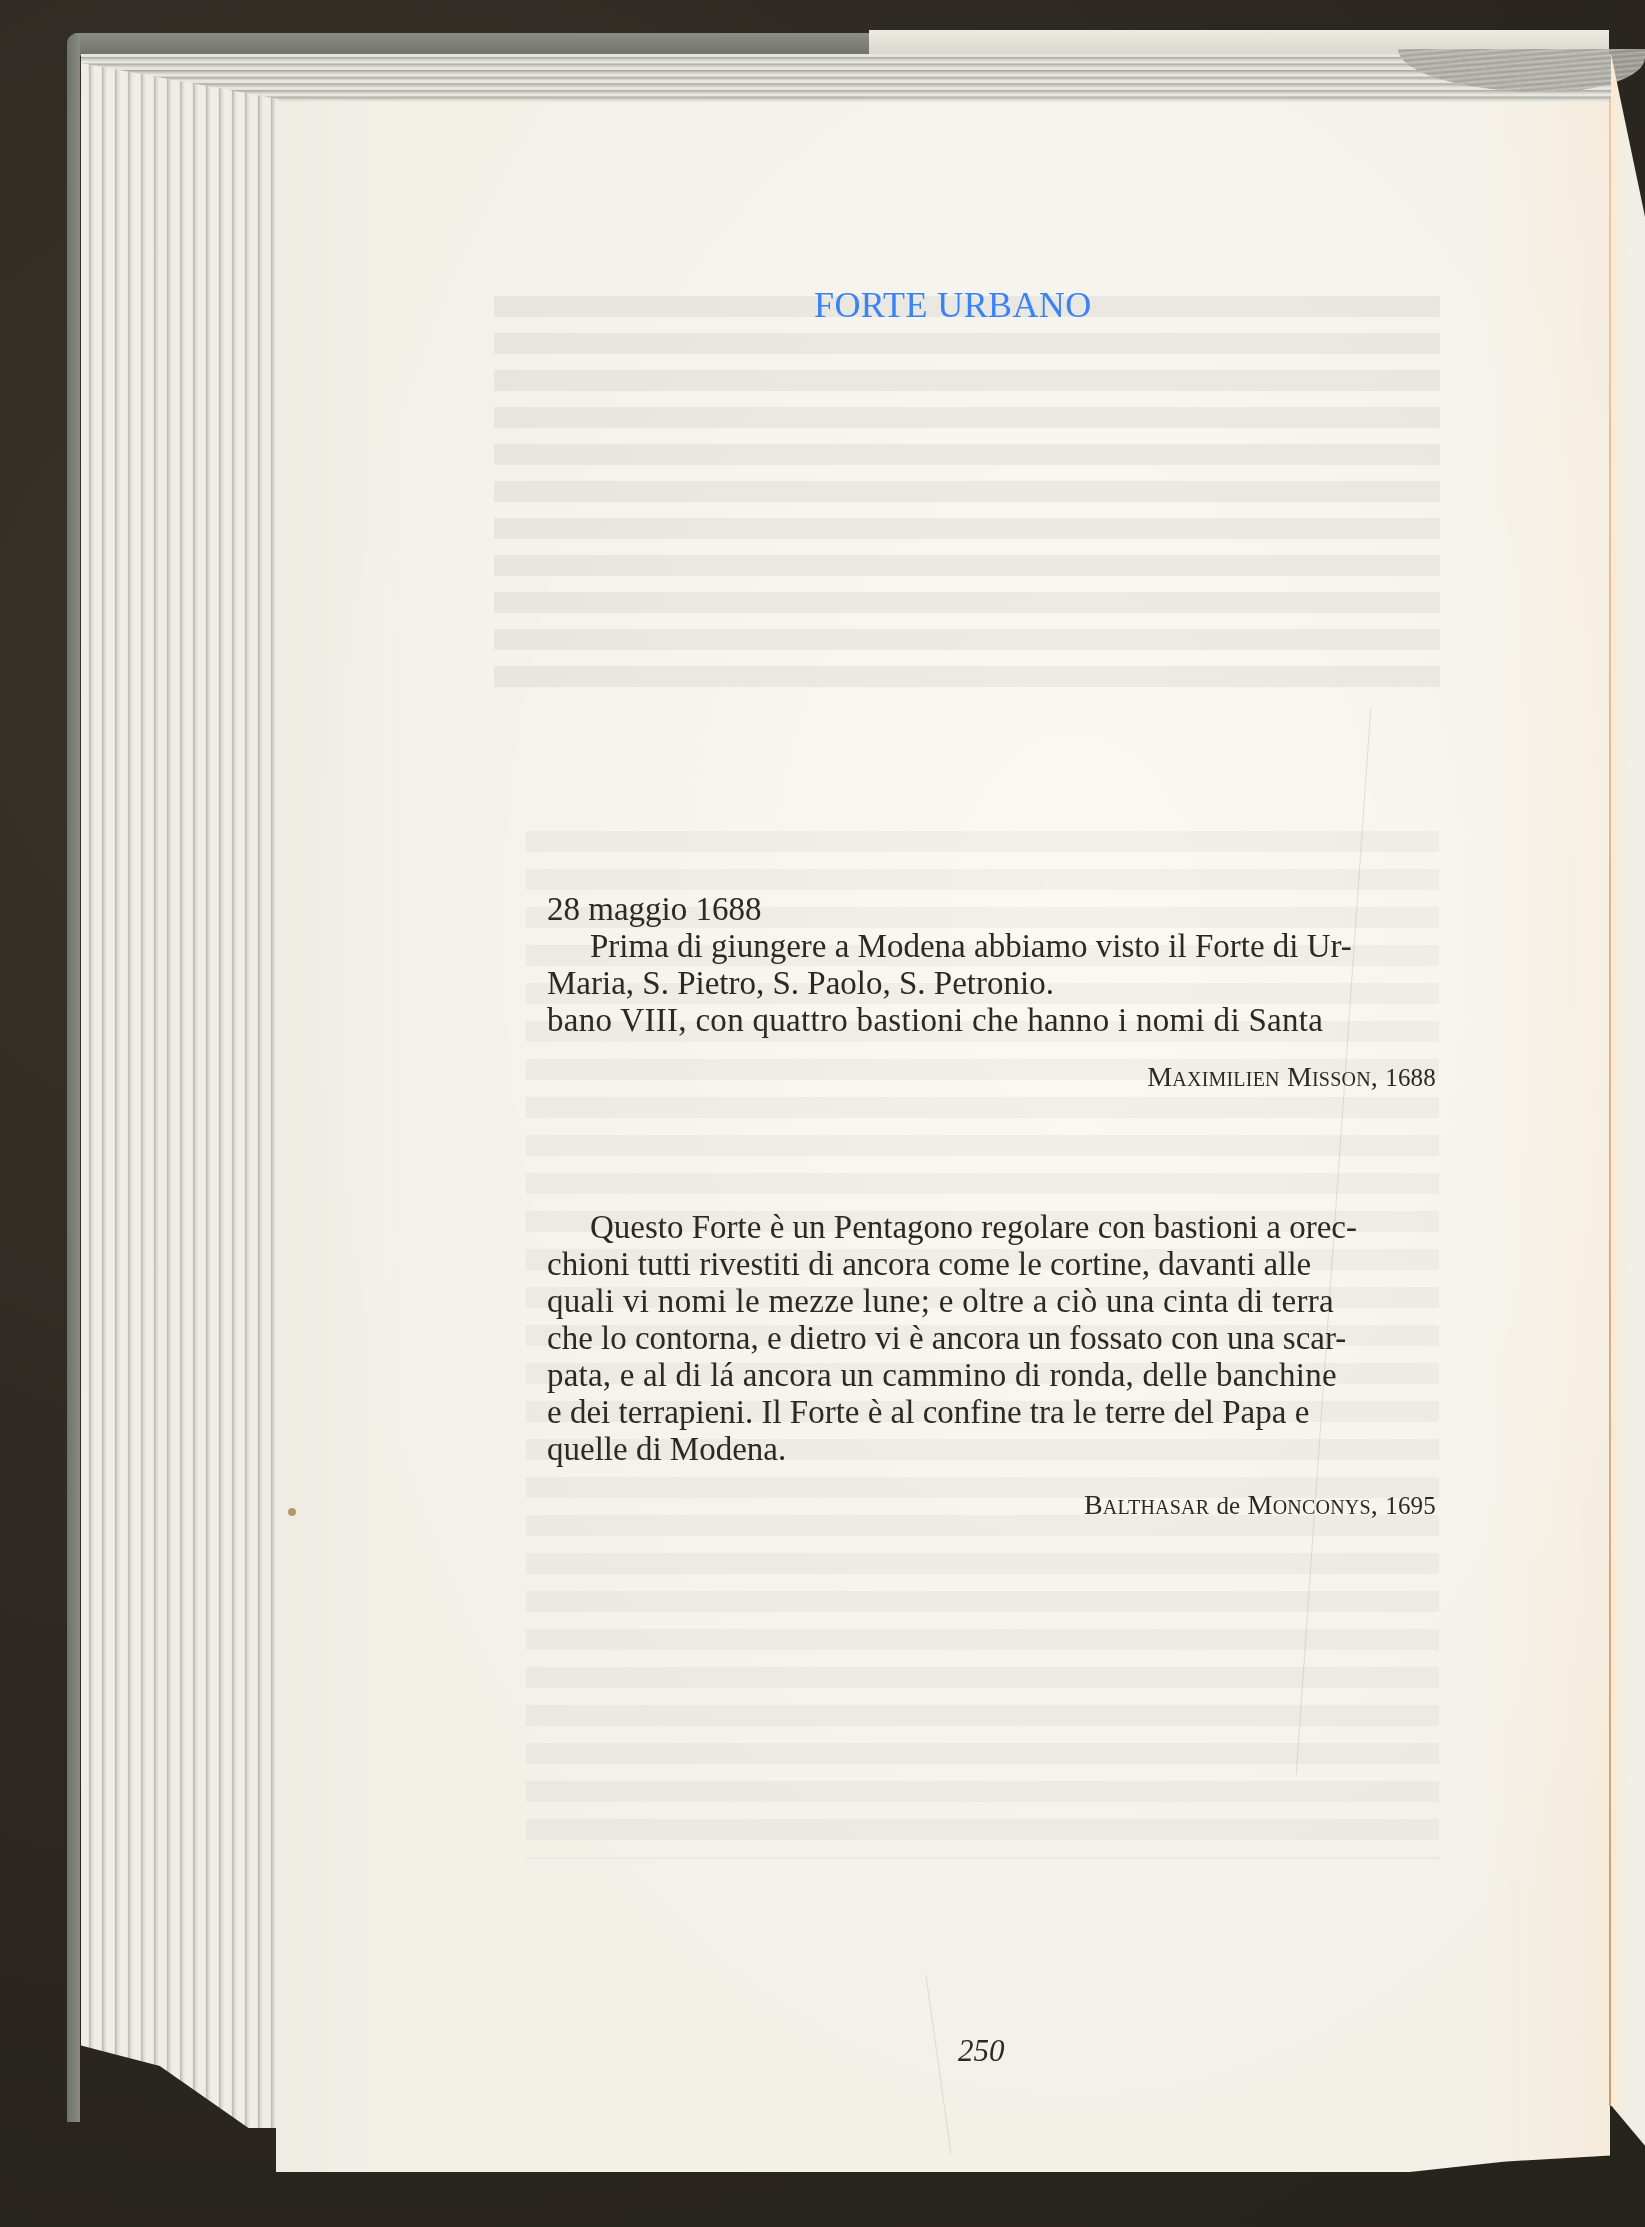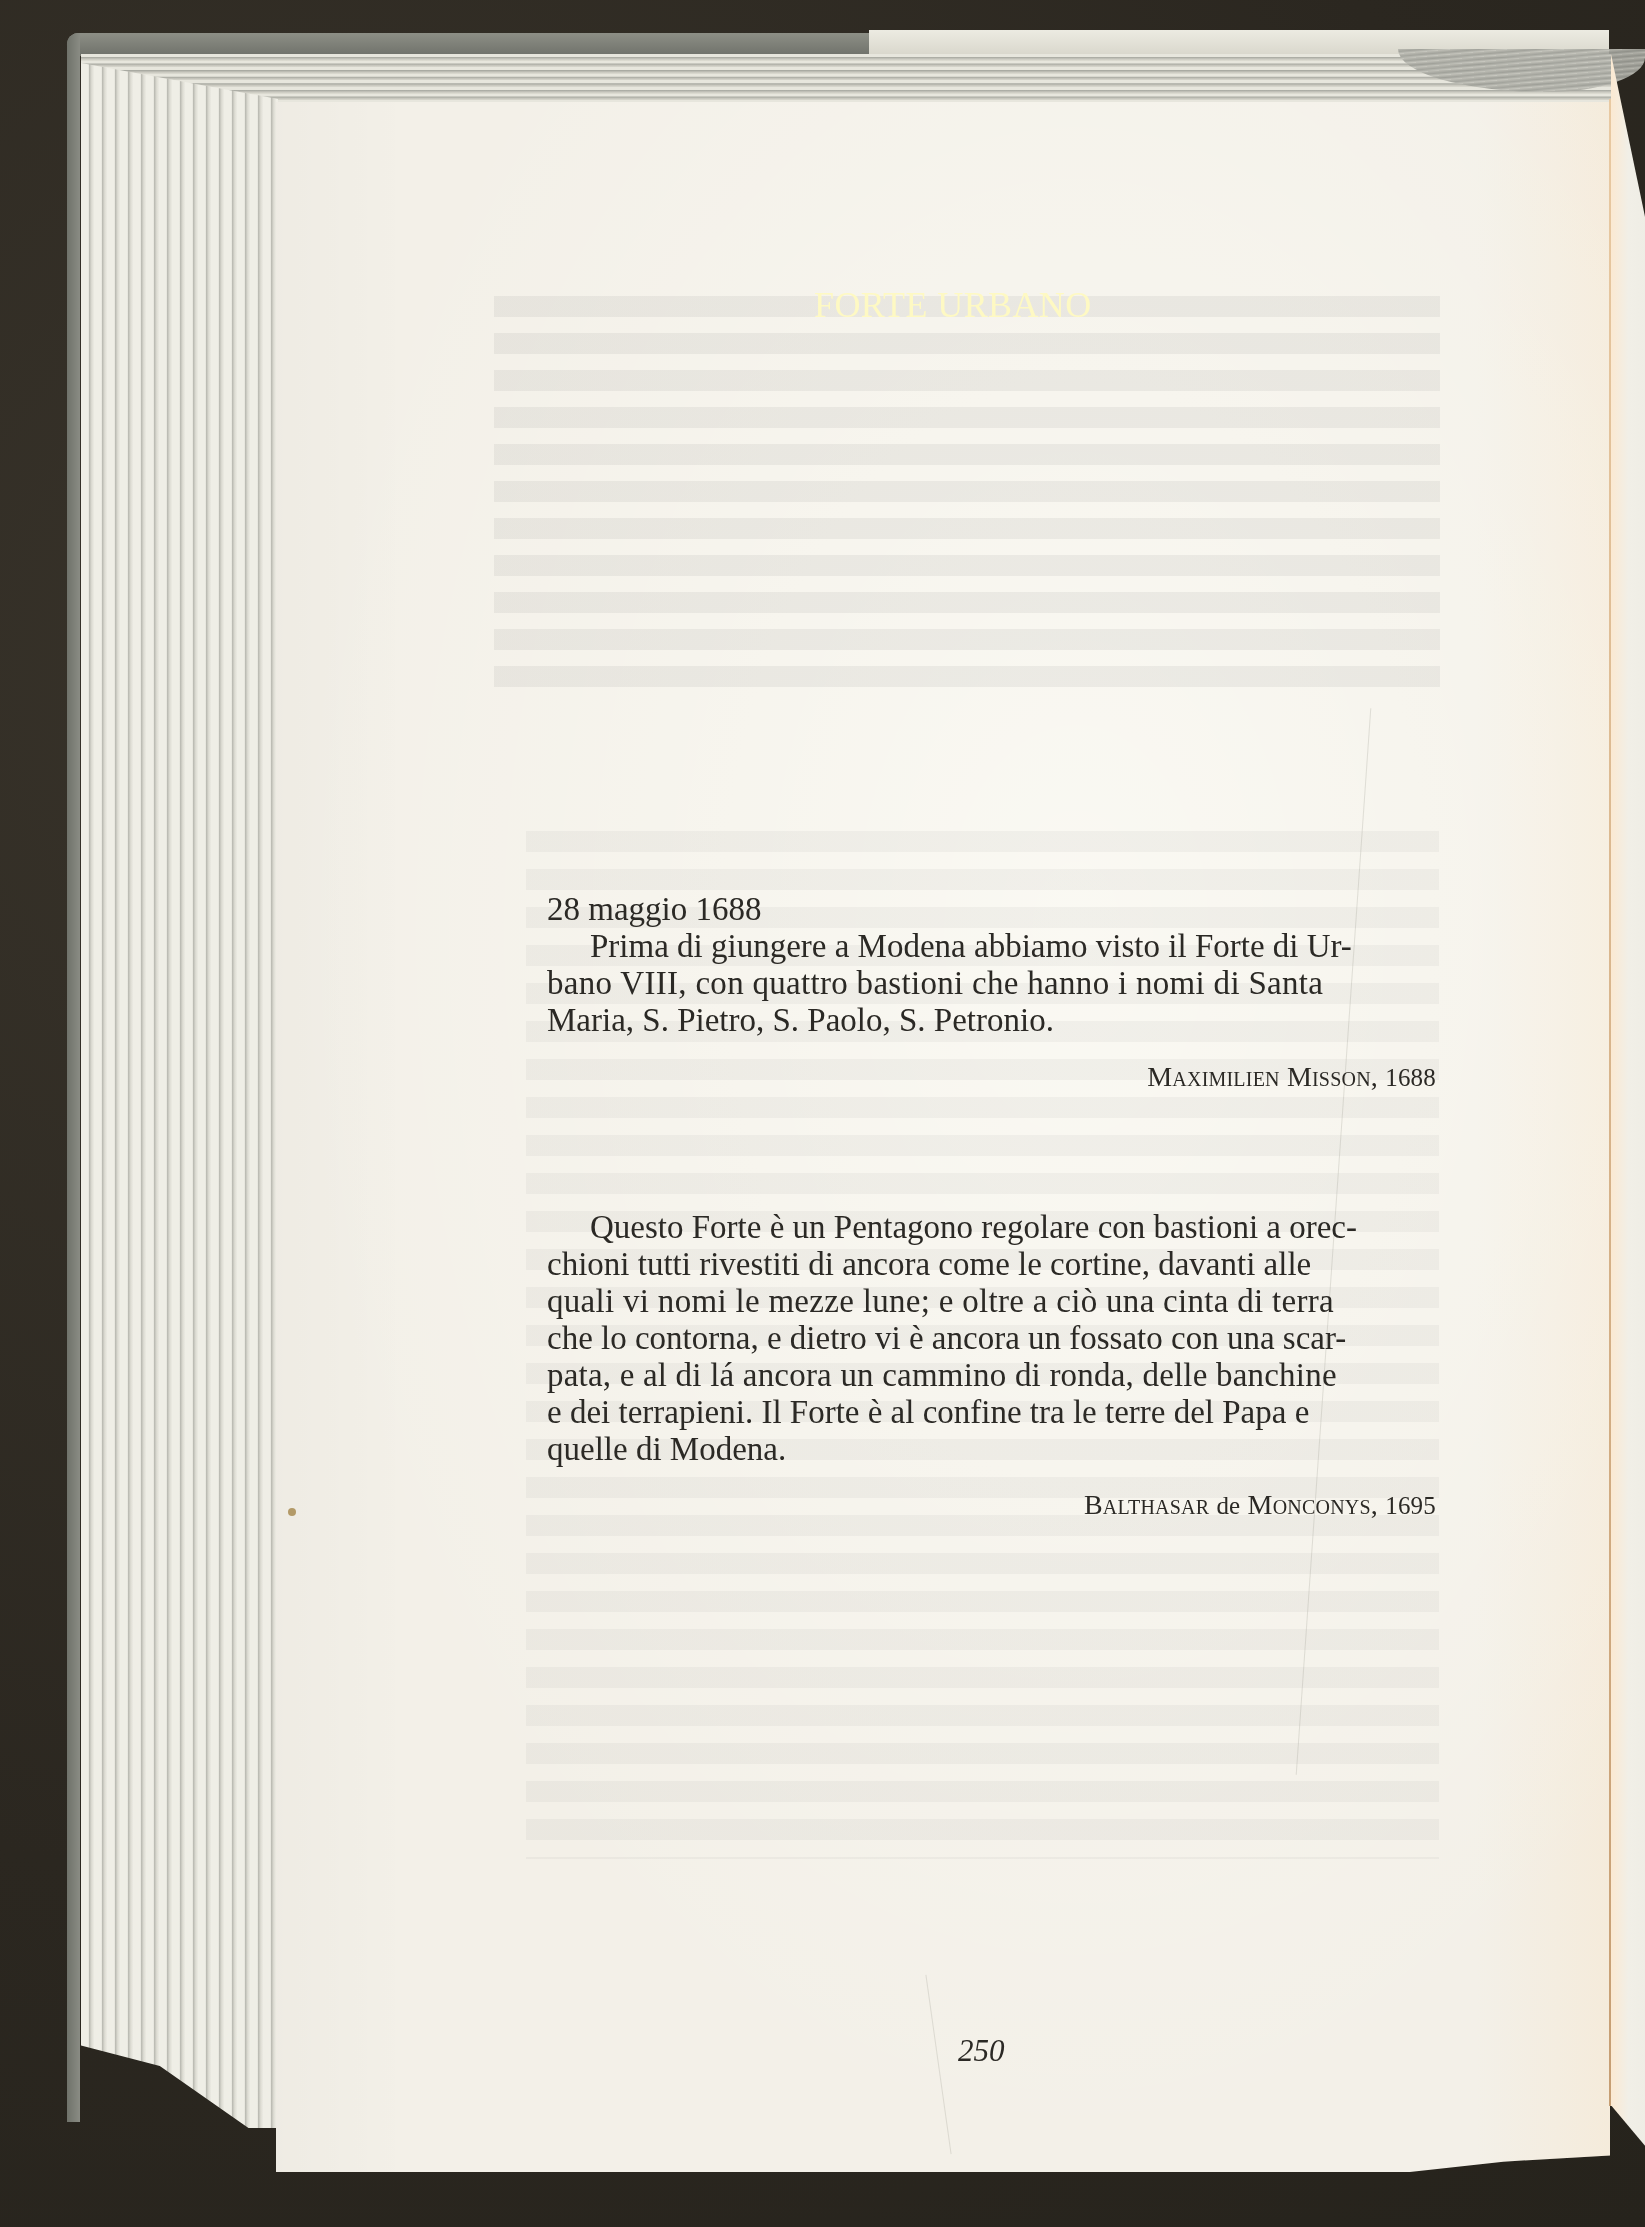--- a/index.html
+++ b/index.html
@@ -58,21 +58,21 @@
     clip-path: polygon(0 0, 100% 8%, 100% 100%, 0 98%);
   }
   .bleed {
     position: absolute; color: rgba(90,90,90,0.12);
     font-size: 33px; line-height: 37px; white-space: pre;
     transform: scaleX(-1);
     font-family: "Liberation Serif", serif;
   }
   .title {
     position: absolute; left: 814px; top: 284px;
-    font-size: 36px; letter-spacing: 0.4px; color: #fef9c3;
+    font-size: 36px; letter-spacing: 0.4px; color: #3b82f6;
   }
   .text-col {
     position: absolute; left: 514px; width: 923px;
     font-size: 33px; line-height: 37px; color: #2b2925;
     text-align: justify; text-align-last: left;
   }
   .text-col .line { display: block; white-space: nowrap; margin-left: 33px; }
   .justify-line {
     display: flex; justify-content: space-between; width: 923px; white-space: nowrap;
   }
@@ -115,22 +115,22 @@
 <div class="crease" style="left:1333px; top:707px; height:1069px; transform: rotate(4deg);"></div>
 <div class="crease" style="left:938px; top:1974px; height:181px; transform: rotate(-8deg);"></div>
 
 <div class="speck"></div>
 
 <div class="title">FORTE URBANO</div>
 
 <div class="text-col" style="top:891px;">
   <span class="line">28 maggio 1688</span>
   <span class="line justify-line indent" style="width:880px;"><span>Prima di giungere a Modena abbiamo visto il Forte di Ur-</span></span>
+  <span class="line">Maria, S. Pietro, S. Paolo, S. Petronio.</span>
   <span class="line" style="letter-spacing:0.3px;">bano VIII, con quattro bastioni che hanno i nomi di Santa</span>
-  <span class="line">Maria, S. Pietro, S. Paolo, S. Petronio.</span>
 </div>
 <div class="attribution" style="top:1061px;">
   <span class="smallcaps">Maximilien Misson</span><span>, </span><span class="attr-small">1688</span>
 </div>
 
 <div class="text-col" style="top:1209px;">
   <span class="line indent">Questo Forte è un Pentagono regolare con bastioni a orec-</span>
   <span class="line">chioni tutti rivestiti di ancora come le cortine, davanti alle</span>
   <span class="line" style="letter-spacing:0.3px;">quali vi nomi le mezze lune; e oltre a ciò una cinta di terra</span>
   <span class="line">che lo contorna, e dietro vi è ancora un fossato con una scar-</span>

